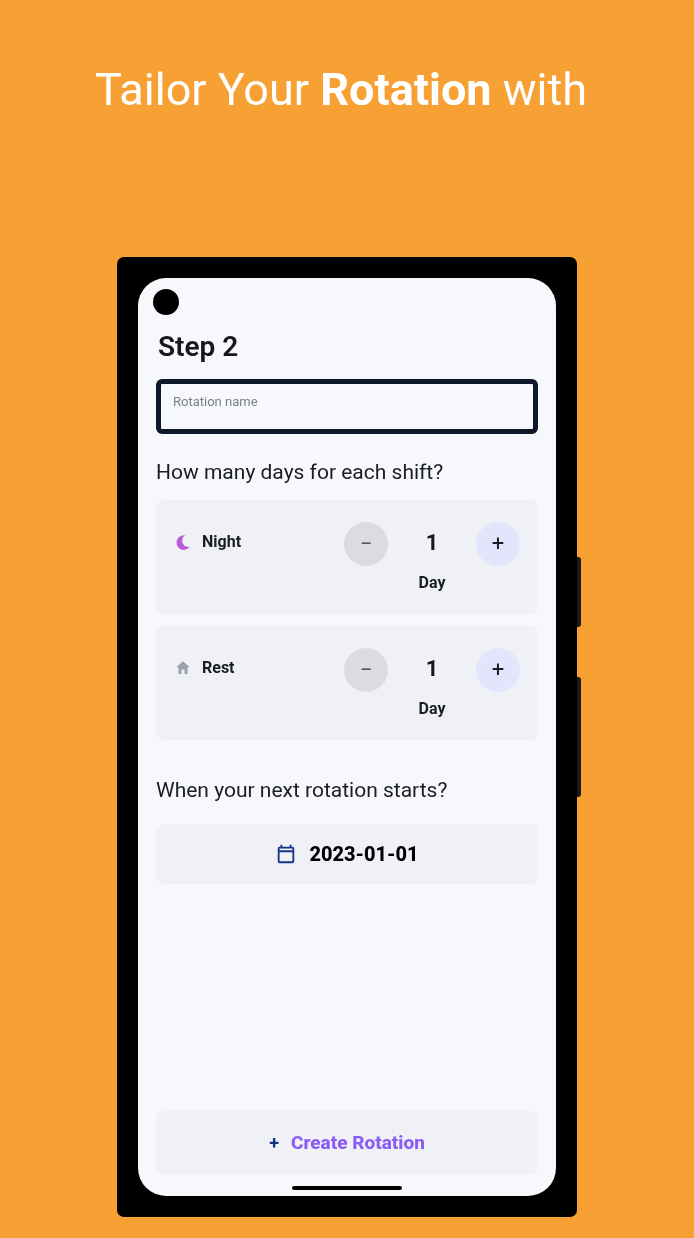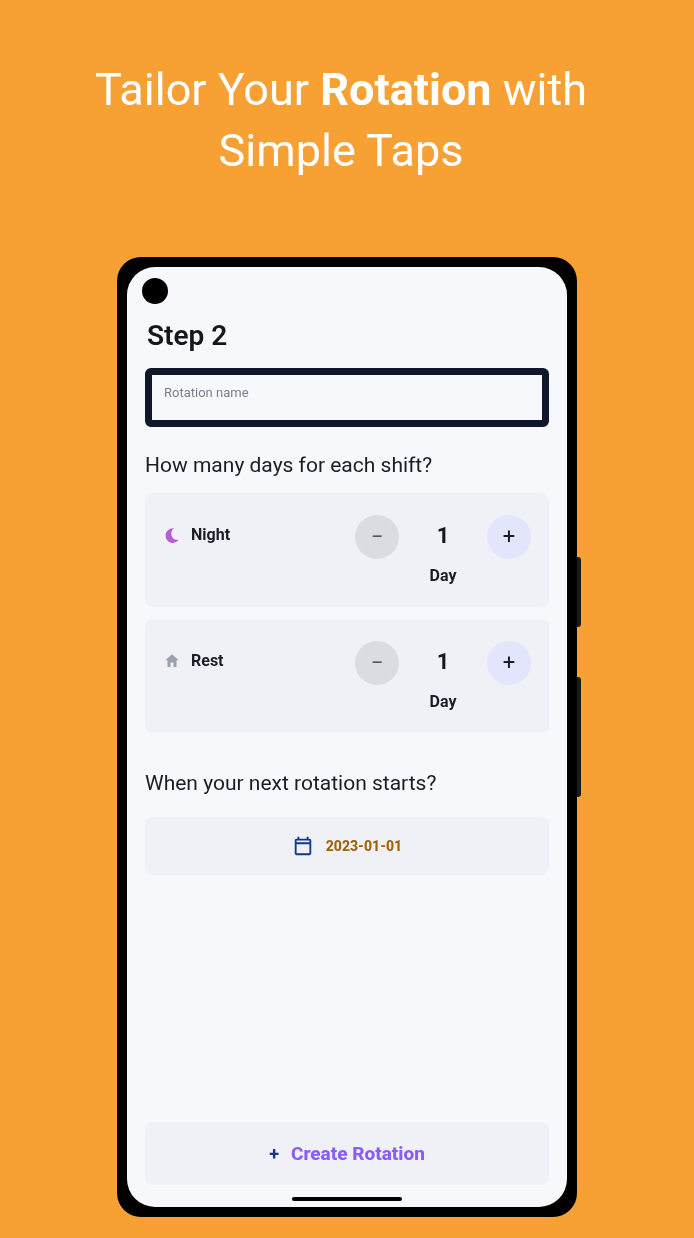--- a/index.html
+++ b/index.html
@@ -27,22 +27,22 @@
     position: absolute;
     left: 50%;
     transform: translateX(-50%);
     top: 257px;
   }
 
   .phone {
     width: 460px;
     height: 960px;
     background: #000;
-    border-radius: 24px;
-    padding: 10px;
+    border-radius: 7px;
+    padding: 21px;
     position: relative;
   }
 
   .side-btn {
     position: absolute;
     right: -4px;
     width: 4px;
     background: #1a1a1a;
     border-radius: 0 3px 3px 0;
   }
@@ -74,21 +74,21 @@
   .step-title {
     font-size: 28px;
     font-weight: 600;
     color: #15171c;
     margin-top: 28px;
     margin-bottom: 16px;
     padding-left: 2px;
   }
 
   .field {
-    border: 7px solid #0f172a;
+    border: 5px solid #0f172a;
     border-radius: 6px;
     padding: 10px 12px 14px 12px;
   }
   .field-label {
     font-size: 13px;
     color: #7a7f8f;
     margin-bottom: 6px;
   }
   .field-value {
     font-size: 17px;
@@ -171,23 +171,23 @@
     background: #eff1f7;
     border-radius: 8px;
     display: flex;
     align-items: center;
     justify-content: center;
     gap: 12px;
     padding: 18px 0;
     margin-top: 6px;
   }
   .date-text {
-    font-size: 14px;
+    font-size: 20px;
     font-weight: 800;
-    color: #a16207;
+    color: #000000;
   }
 
   .spacer { flex: 1; }
 
   .create-btn {
     background: #eff1f7;
     border-radius: 8px;
     display: flex;
     align-items: center;
     justify-content: center;
@@ -221,21 +221,20 @@
   .icon { display: inline-flex; align-items: center; justify-content: center; }
   .moon-icon svg { width: 18px; height: 18px; }
   .home-icon svg { width: 18px; height: 18px; }
   .cal-icon svg { width: 22px; height: 22px; }
 </style>
 </head>
 <body>
 
 <div class="marketing-title">
   <span>Tailor Your </span><b>Rotation</b><span> with</span><br>
-  <span>Simple Taps</span>
 </div>
 
 <div class="phone-wrap">
   <div class="phone">
     <div class="side-btn a"></div>
     <div class="side-btn b"></div>
 
     <div class="screen">
       <div class="camera"></div>
 

